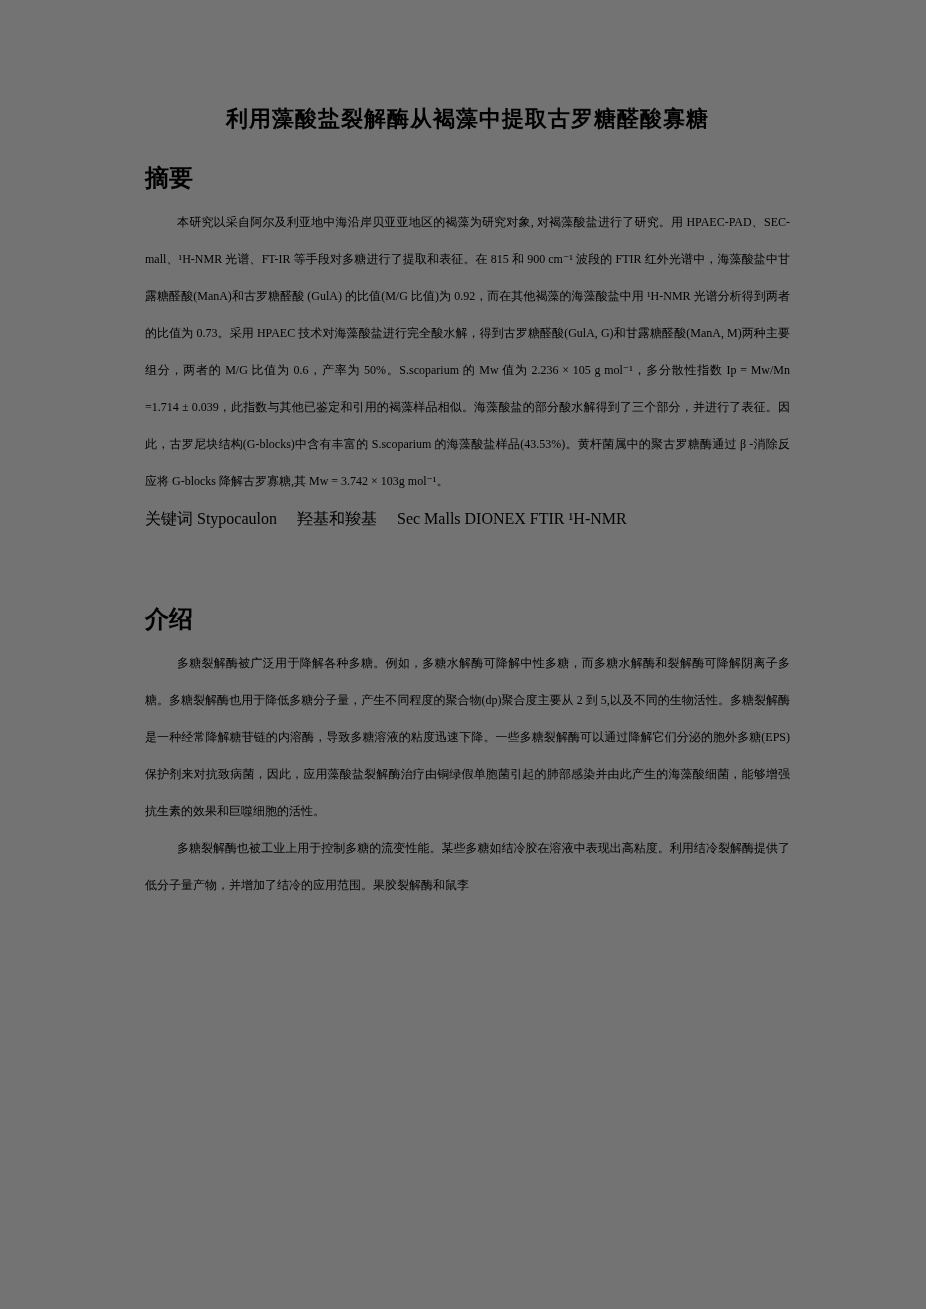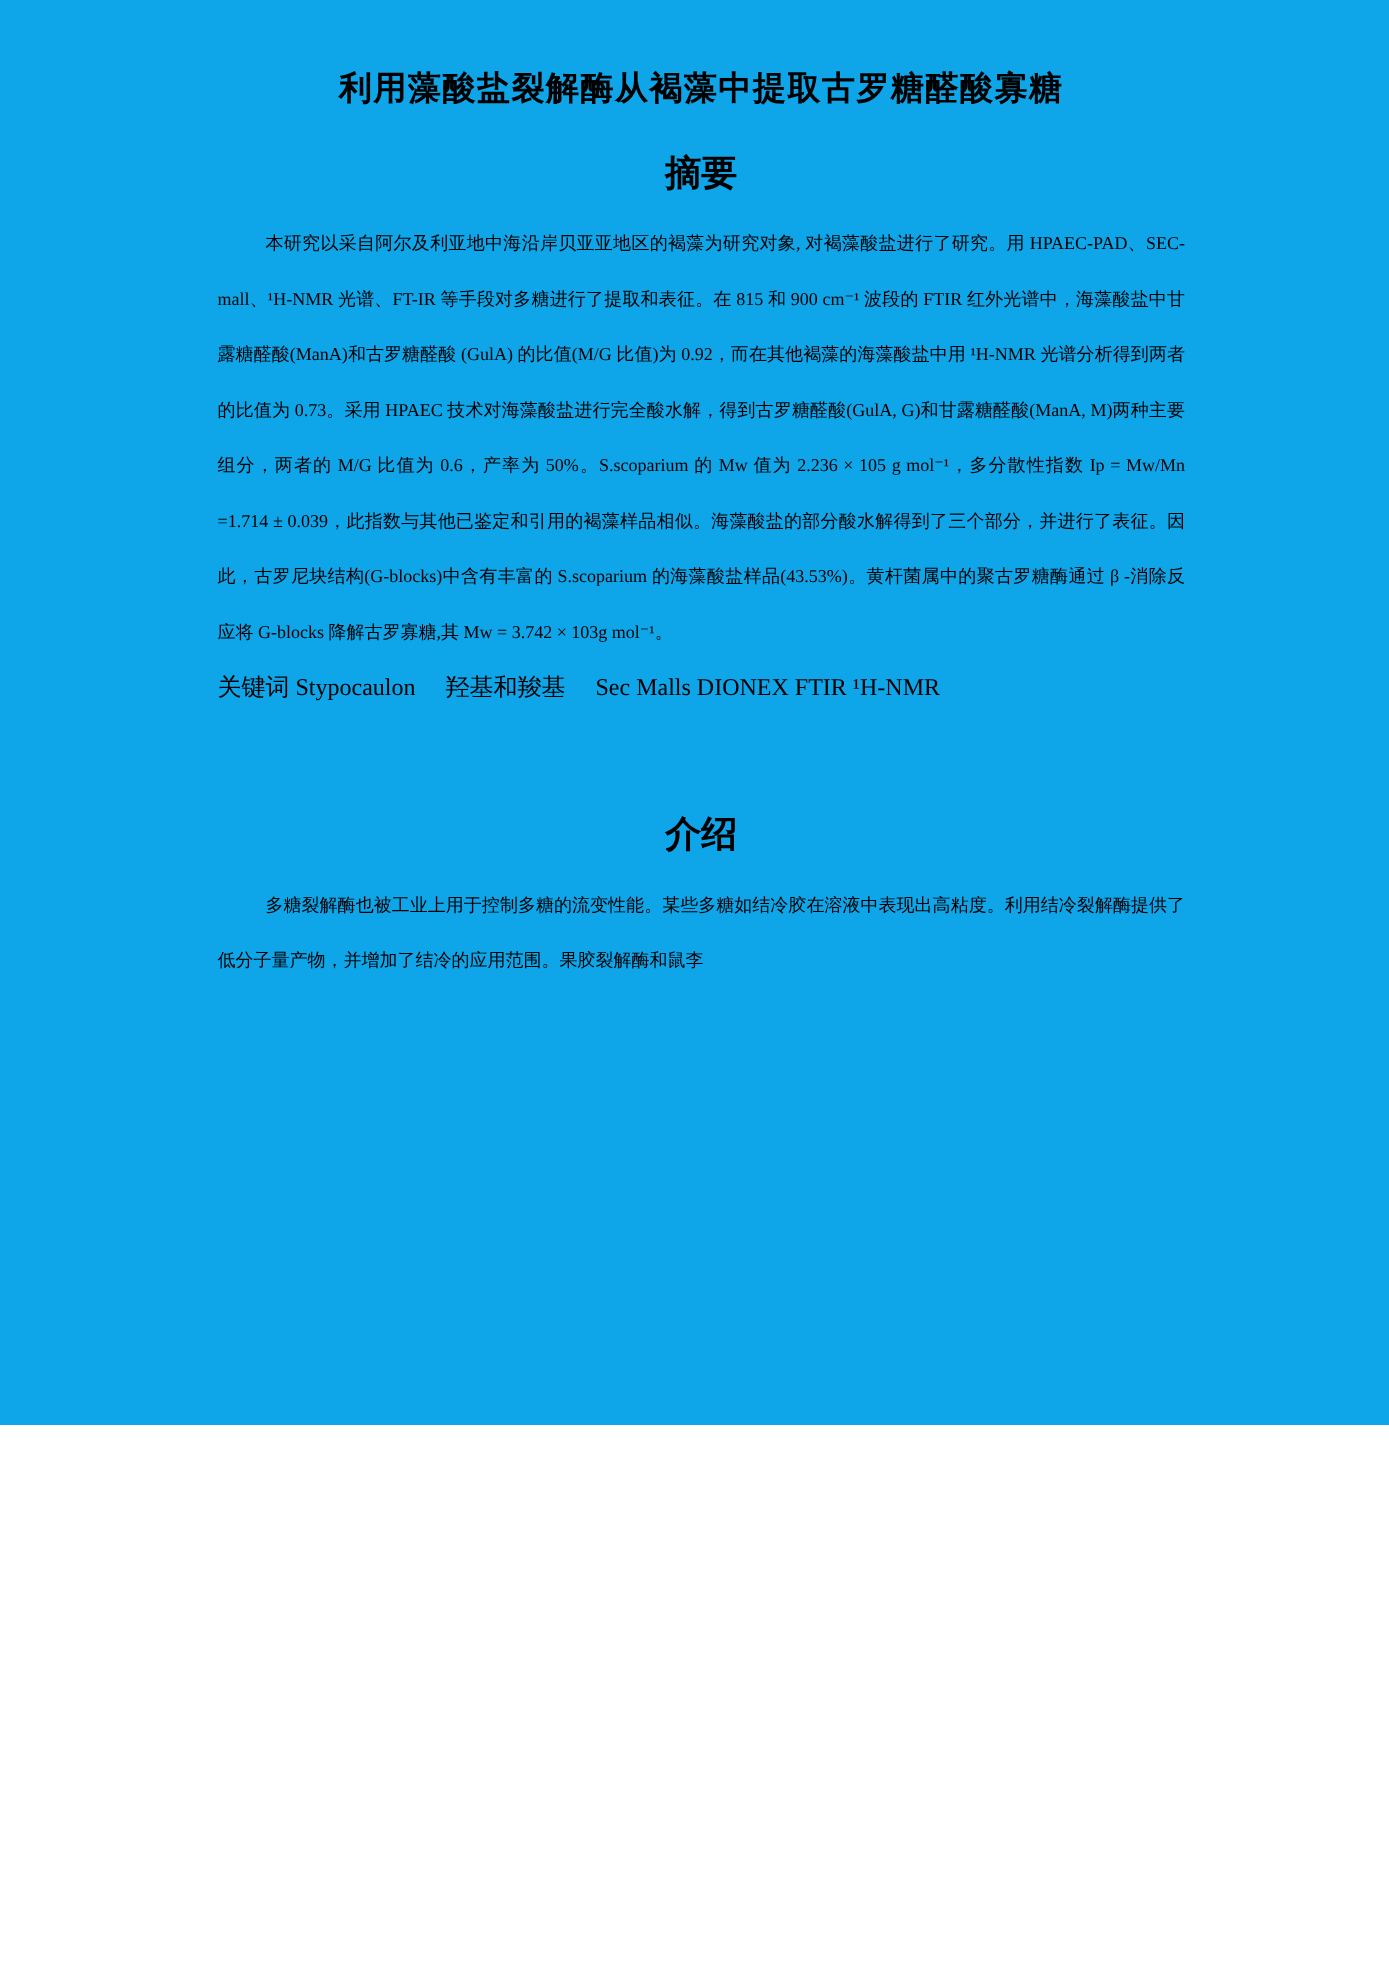--- a/index.html
+++ b/index.html
@@ -10,41 +10,40 @@
   body {
     width: 926px;
     height: 1309px;
     overflow: hidden;
     color: #000000;
     font-family: "Liberation Serif", "DejaVu Serif", serif;
   }
   .page {
     box-sizing: border-box;
     width: 926px;
-    height: 950px;
-    padding: 44px 136px 0 145px;
+    height: 1309px;
+    padding: 104px 136px 0 145px;
     overflow: hidden;
-    background: #0ea5e9;
+    background: #737373;
   }
   .doc-title {
     margin: 0;
     font-size: 22px;
     line-height: 30px;
     font-weight: bold;
     text-align: center;
     letter-spacing: 1px;
     font-family: "Liberation Serif", "DejaVu Serif", serif;
   }
   .section-heading {
     margin: 28px 0 0 0;
     font-size: 24px;
     line-height: 32px;
     font-weight: bold;
-    font-family: Liberation Mono, monospace;
-    text-align: center;
+    font-family: Liberation Sans, sans-serif;
   }
   .section-intro .section-heading {
     margin-top: 66px;
   }
   .body-para {
     margin: 10px 0 0 0;
     font-size: 12px;
     line-height: 37px;
     text-align: justify;
     text-indent: 32px;
@@ -85,17 +84,18 @@
       <span class="kw">Stypocaulon</span>
       <span class="kw">羟基和羧基</span>
       <span class="kw">Sec Malls DIONEX FTIR ¹H-NMR</span>
     </p>
   </section>
 
   <section class="section-intro">
     <h2 class="section-heading">介绍</h2>
 
 
+    <p class="body-para">多糖裂解酶被广泛用于降解各种多糖。例如，多糖水解酶可降解中性多糖，而多糖水解酶和裂解酶可降解阴离子多糖。多糖裂解酶也用于降低多糖分子量，产生不同程度的聚合物(dp)聚合度主要从 2 到 5,以及不同的生物活性。多糖裂解酶是一种经常降解糖苷链的内溶酶，导致多糖溶液的粘度迅速下降。一些多糖裂解酶可以通过降解它们分泌的胞外多糖(EPS)保护剂来对抗致病菌，因此，应用藻酸盐裂解酶治疗由铜绿假单胞菌引起的肺部感染并由此产生的海藻酸细菌，能够增强抗生素的效果和巨噬细胞的活性。</p>
 
     <p class="body-para">多糖裂解酶也被工业上用于控制多糖的流变性能。某些多糖如结冷胶在溶液中表现出高粘度。利用结冷裂解酶提供了低分子量产物，并增加了结冷的应用范围。果胶裂解酶和鼠李</p>
   </section>
 
 </div>
 
 </body></html>

